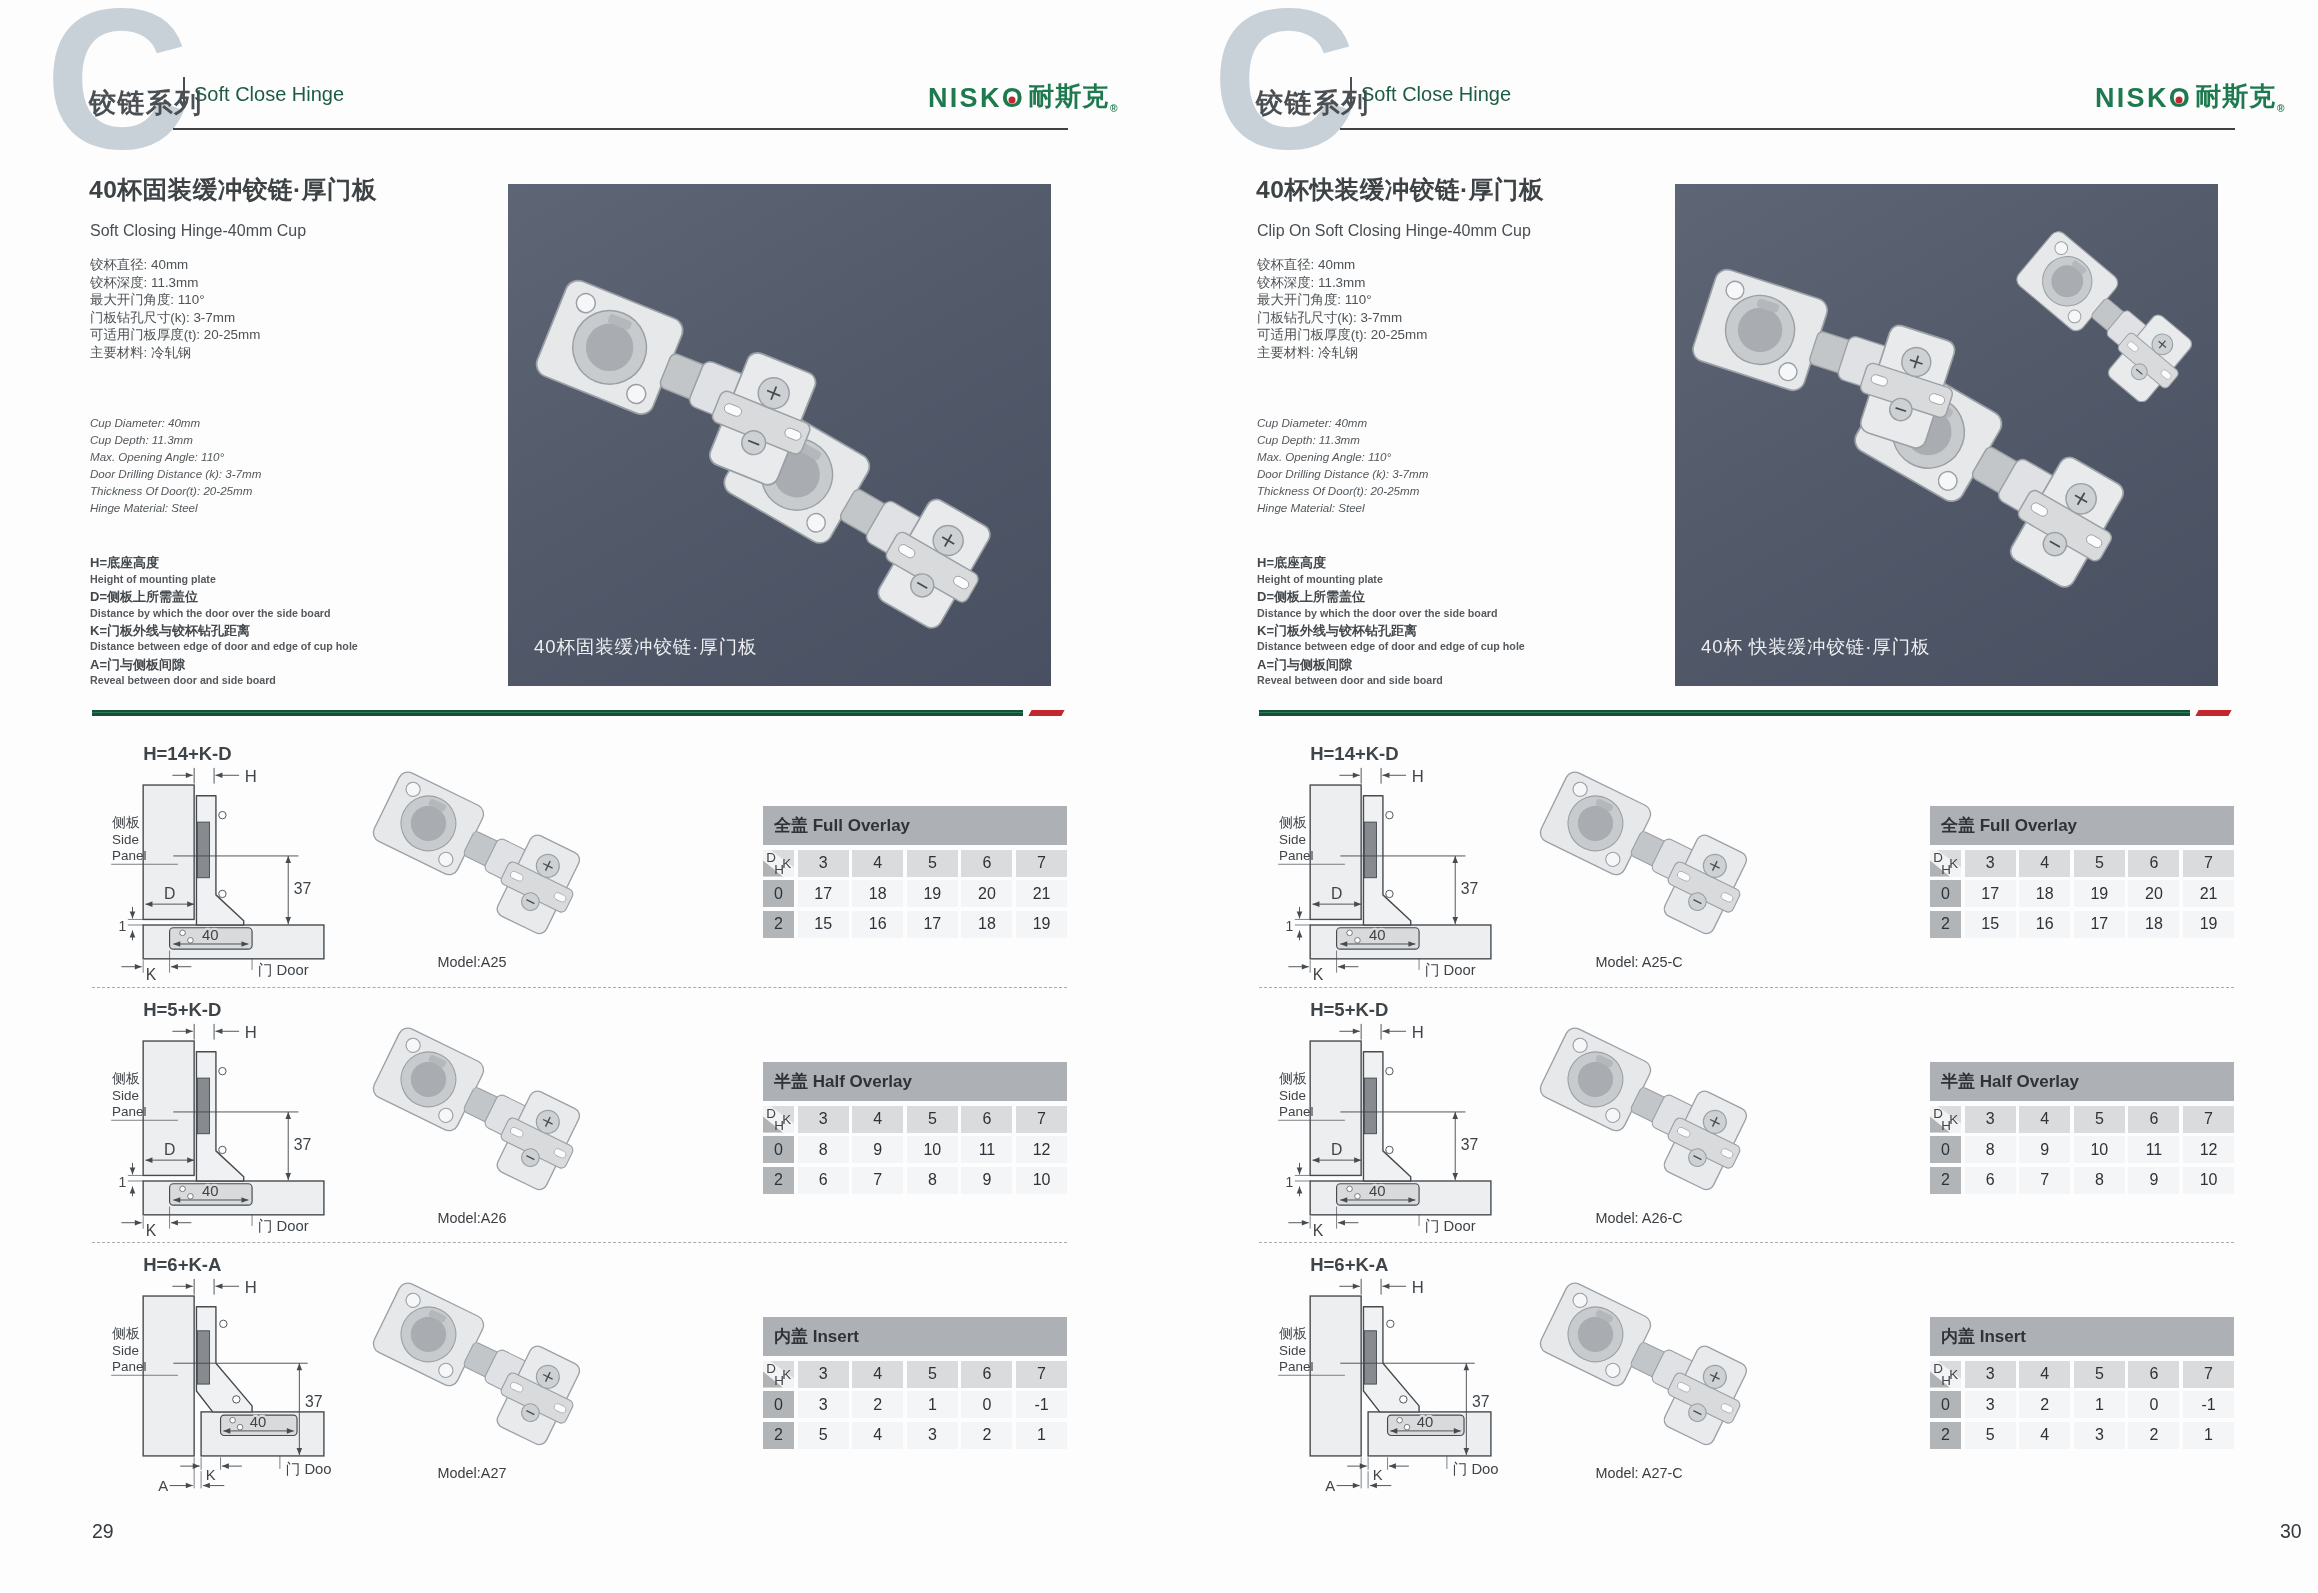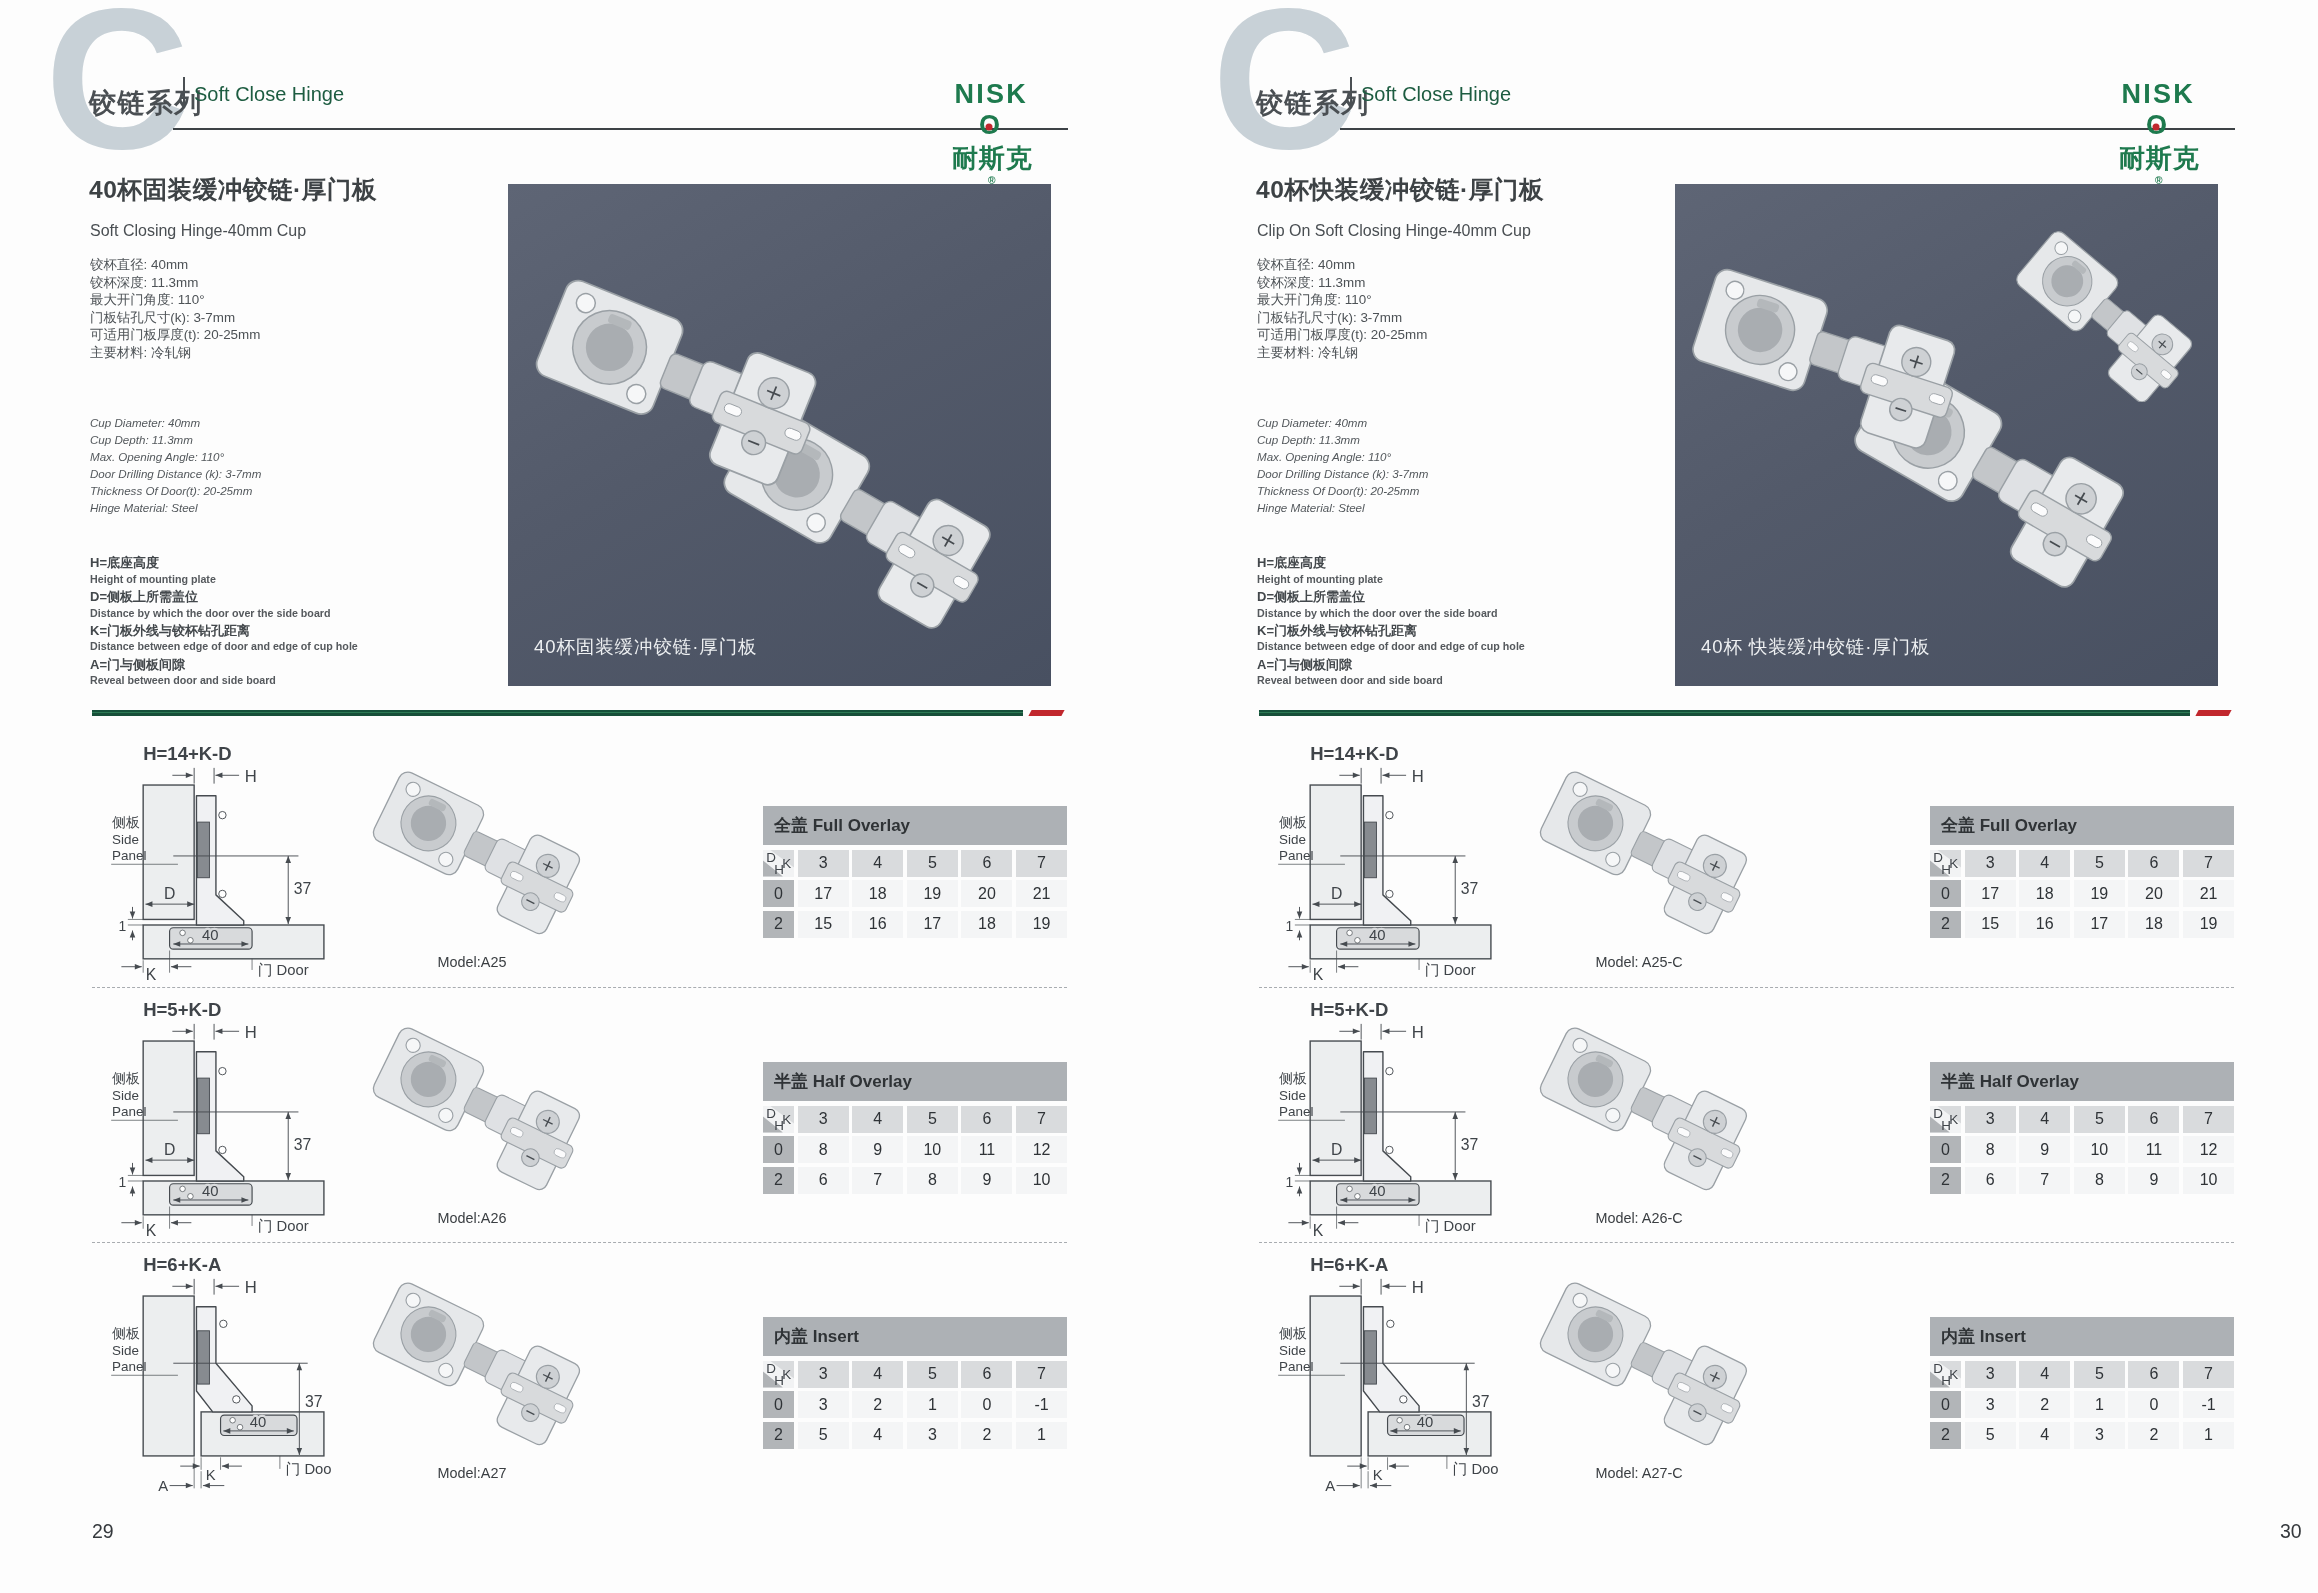--- a/index.html
+++ b/index.html
@@ -14,22 +14,22 @@
   .page1 { left:1167px; }
 
   
   .c-mark { position:absolute; left:45px; top:-36px; font-size:200px; font-weight:bold;
             color:#c8d1d7; z-index:0; }
   .hdr-cn { position:absolute; left:89px; top:85px; font-size:27px; font-weight:bold;
             color:#4a4f53; letter-spacing:1.4px; z-index:2; }
   .hdr-sep { position:absolute; left:183px; top:77px; width:1.9px; height:31px; background:#4a4f53; z-index:2; }
   .hdr-en { position:absolute; left:194px; top:83px; font-size:20px; color:var(--green-dark); z-index:2; }
   .hdr-rule { position:absolute; left:173px; top:128px; width:895px; height:1.9px; background:#3d4246; z-index:2; }
-  .logo { position:absolute; left:950px; top:79px; display:flex; align-items:center;
-          font-weight:bold; color:var(--green-logo); z-index:3;flex-direction:column; }
+  .logo { position:absolute; left:928px; top:79px; display:flex; align-items:flex-end;
+          font-weight:bold; color:var(--green-logo); z-index:3; }
   .logo-latin { font-size:27px; letter-spacing:2.3px; }
   .logo-o { position:relative; font-size:27px; margin-right:3.7px; }
   .logo-o::after { content:''; position:absolute; left:50%; top:55%; transform:translate(-50%,-50%);
                    width:7px; height:7px; border-radius:50%; background:var(--red); }
   .logo-cn { font-size:26px; margin-left:1.9px; letter-spacing:0.9px; }
   .logo-reg { font-size:10.2px; margin-top:-0.9px; margin-left:0.9px; }
 
   
   .title-cn { position:absolute; left:89px; top:173px; font-size:24.6px; font-weight:bold; color:#3d4245; letter-spacing:0.5px; }
   .title-en { position:absolute; left:90px; top:210px; font-size:16px; color:#494e52;margin-top:12px; }

